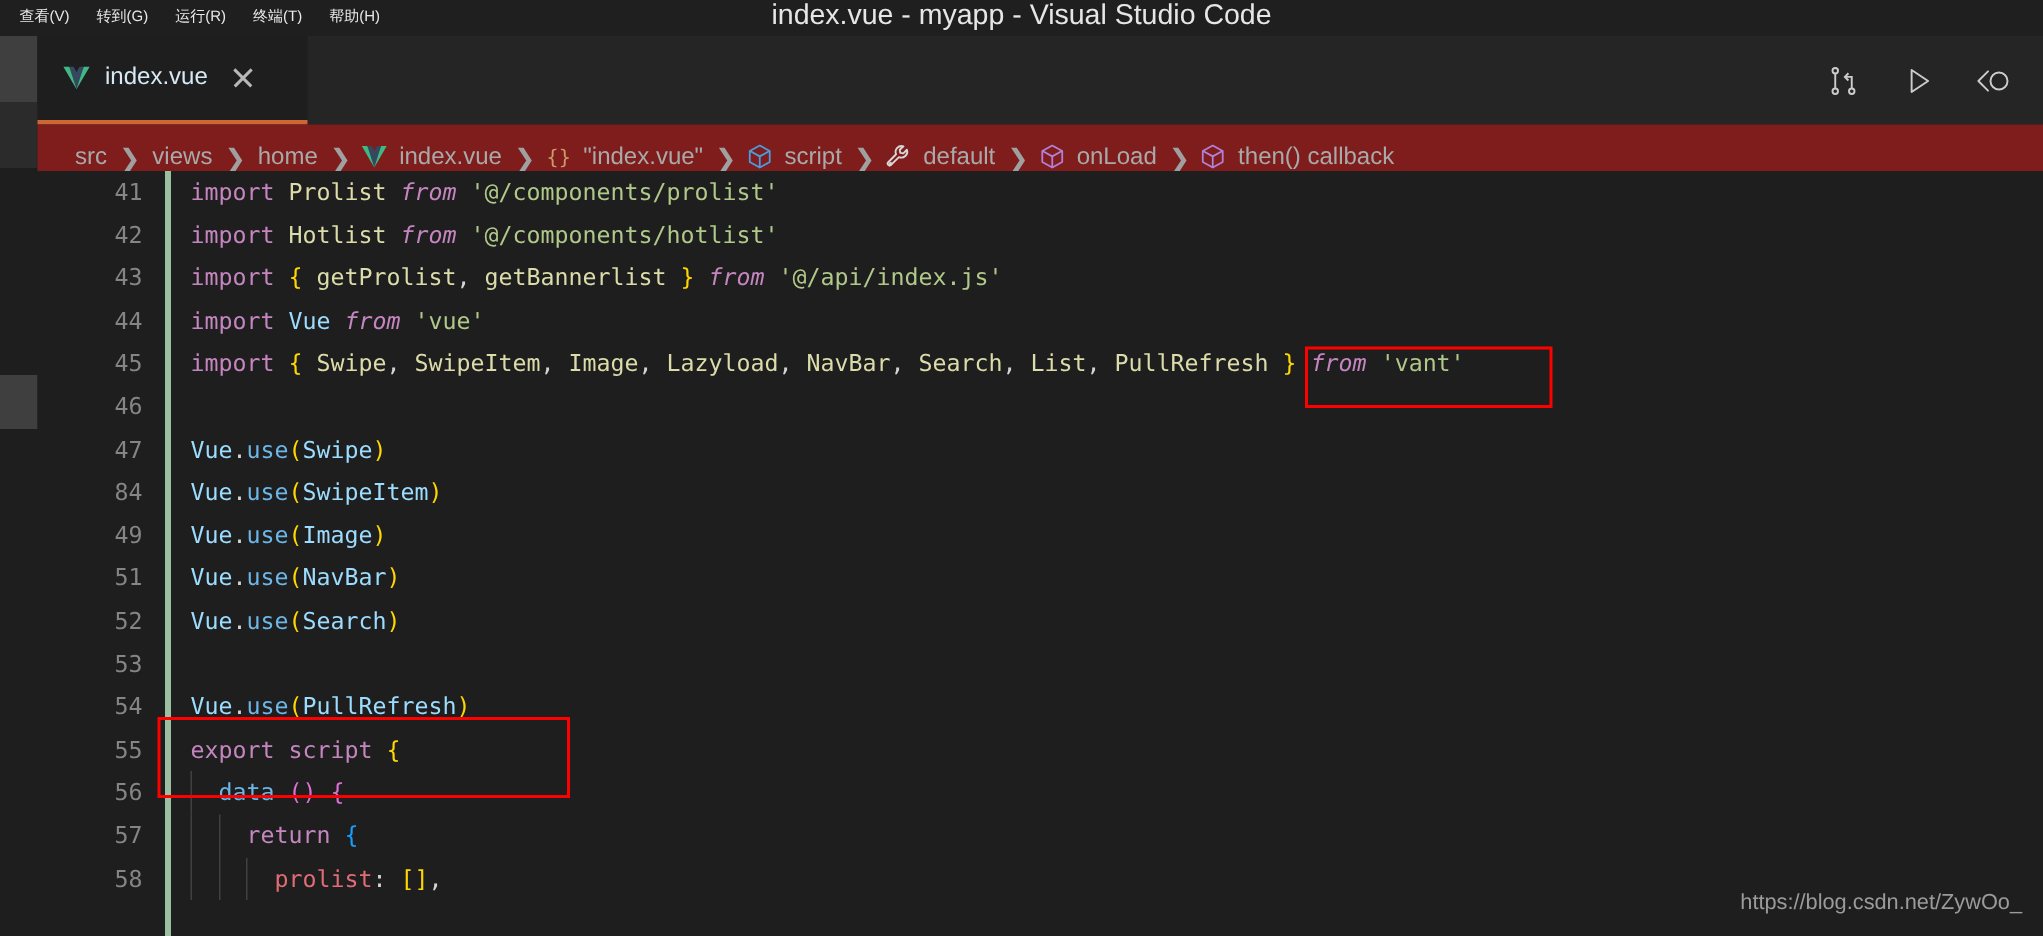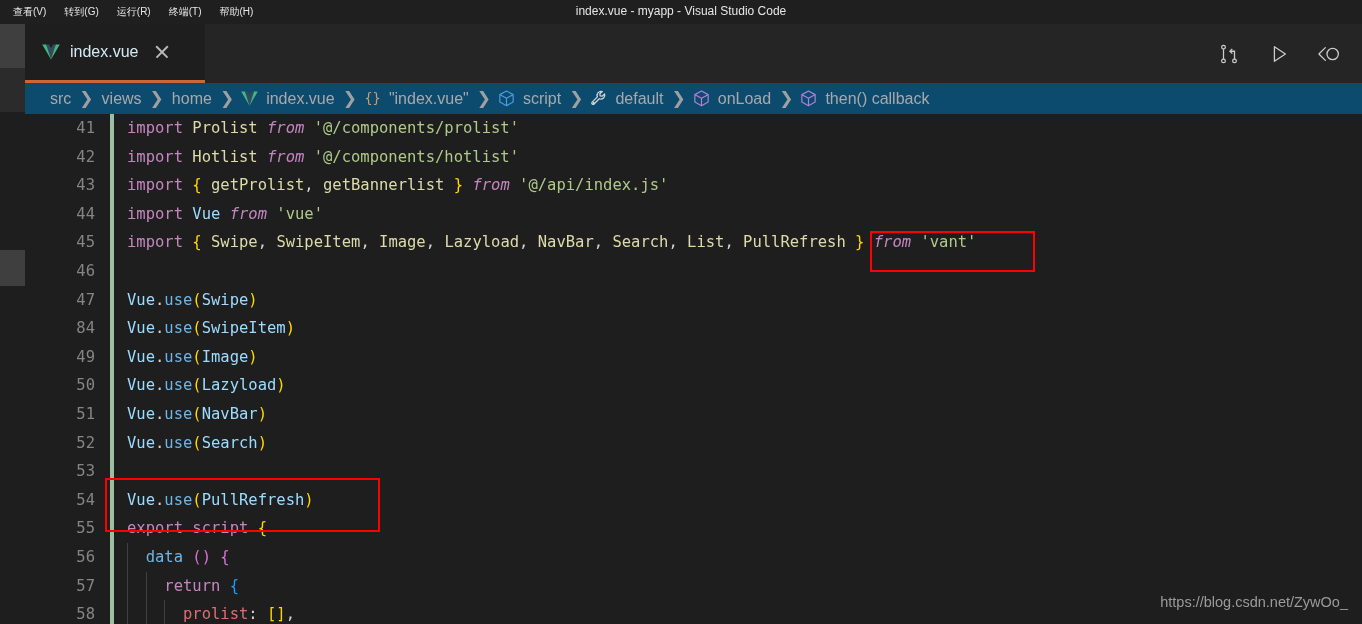--- a/index.html
+++ b/index.html
@@ -14,21 +14,21 @@
     position:absolute;left:0;top:0;width:1362px;height:24px;
     background:#1f1f1f;display:flex;align-items:center;
   }
   #menubar{display:flex;align-items:center;height:24px;padding-left:4px;}
   .menu-item{
     font-size:10px;color:#e8e8e8;padding:1px 9px;line-height:22px;
     white-space:nowrap;cursor:default;
   }
   #window-title{
     position:absolute;left:0;top:0;width:1362px;height:24px;line-height:22px;
-    text-align:center;font-size:12px;color:#e6e6e6;pointer-events:none;
+    text-align:center;font-size:19px;color:#e6e6e6;pointer-events:none;
     white-space:nowrap;
   }
   
   #leftstrip{
     position:absolute;left:0;top:24px;width:25px;height:600px;
     background:#1e1e1e;
   }
   .strip-block{position:absolute;left:0;width:25px;background:#3f3f3f;}
   .strip-block.dim{background:#2b2b2b;}
   
@@ -54,21 +54,21 @@
   .tab-close:before{transform:rotate(45deg);}
   .tab-close:after{transform:rotate(-45deg);}
   #tab-actions{
     position:absolute;right:6px;top:0;height:59px;display:flex;align-items:center;
     gap:24px;padding-right:14px;
   }
   .tab-action{width:26px;height:26px;display:flex;align-items:center;justify-content:center;}
   
   #breadcrumbs{
     position:absolute;left:25px;top:83px;width:1337px;height:31px;
-    background:#0c4a6e;display:flex;align-items:center;
+    background:#7f1d1d;display:flex;align-items:flex-end;
     padding-left:23px;box-sizing:border-box;font-size:16px;
   }
   .crumb{color:#a9a9a9;white-space:nowrap;display:flex;align-items:center;}
   .crumb-text{margin:0 2px;}
   .sep{color:#a0a0a0;margin:0 6px;font-size:17px;line-height:1;}
   .crumb-icon{width:19px;height:19px;margin-right:5px;flex:0 0 auto;display:inline-block;}
   
   #editor{
     position:absolute;left:25px;top:114px;width:1337px;height:510px;
     background:#1e1e1e;overflow:hidden;
@@ -248,21 +248,20 @@
   <div id="codearea">
       <div class="code-row"><span class="lnum">41</span><span class="ltext"><span class="t-kw">import</span><span class="t-punct"> </span><span class="t-fn">Prolist</span><span class="t-punct"> </span><span class="t-kw-it">from</span><span class="t-punct"> </span><span class="t-str">'@/components/prolist'</span></span></div>
       <div class="code-row"><span class="lnum">42</span><span class="ltext"><span class="t-kw">import</span><span class="t-punct"> </span><span class="t-fn">Hotlist</span><span class="t-punct"> </span><span class="t-kw-it">from</span><span class="t-punct"> </span><span class="t-str">'@/components/hotlist'</span></span></div>
       <div class="code-row"><span class="lnum">43</span><span class="ltext"><span class="t-kw">import</span><span class="t-punct"> </span><span class="t-gold">{</span><span class="t-punct"> </span><span class="t-fn">getProlist</span><span class="t-punct">, </span><span class="t-fn">getBannerlist</span><span class="t-punct"> </span><span class="t-gold">}</span><span class="t-punct"> </span><span class="t-kw-it">from</span><span class="t-punct"> </span><span class="t-str">'@/api/index.js'</span></span></div>
       <div class="code-row"><span class="lnum">44</span><span class="ltext"><span class="t-kw">import</span><span class="t-punct"> </span><span class="t-var">Vue</span><span class="t-punct"> </span><span class="t-kw-it">from</span><span class="t-punct"> </span><span class="t-str">'vue'</span></span></div>
       <div class="code-row"><span class="lnum">45</span><span class="ltext"><span class="t-kw">import</span><span class="t-punct"> </span><span class="t-gold">{</span><span class="t-punct"> </span><span class="t-fn">Swipe</span><span class="t-punct">, </span><span class="t-fn">SwipeItem</span><span class="t-punct">, </span><span class="t-fn">Image</span><span class="t-punct">, </span><span class="t-fn">Lazyload</span><span class="t-punct">, </span><span class="t-fn">NavBar</span><span class="t-punct">, </span><span class="t-fn">Search</span><span class="t-punct">, </span><span class="t-fn">List</span><span class="t-punct">, </span><span class="t-fn">PullRefresh</span><span class="t-punct"> </span><span class="t-gold">}</span><span class="t-punct"> </span><span class="t-kw-it">from</span><span class="t-punct"> </span><span class="t-str">'vant'</span></span></div>
       <div class="code-row"><span class="lnum">46</span><span class="ltext"></span></div>
       <div class="code-row"><span class="lnum">47</span><span class="ltext"><span class="t-var">Vue</span><span class="t-punct">.</span><span class="t-var2">use</span><span class="t-gold">(</span><span class="t-var">Swipe</span><span class="t-gold">)</span></span></div>
       <div class="code-row"><span class="lnum">84</span><span class="ltext"><span class="t-var">Vue</span><span class="t-punct">.</span><span class="t-var2">use</span><span class="t-gold">(</span><span class="t-var">SwipeItem</span><span class="t-gold">)</span></span></div>
       <div class="code-row"><span class="lnum">49</span><span class="ltext"><span class="t-var">Vue</span><span class="t-punct">.</span><span class="t-var2">use</span><span class="t-gold">(</span><span class="t-var">Image</span><span class="t-gold">)</span></span></div>
-      <div class="code-row"><span class="lnum">50</span><span class="ltext"><span class="t-var">Vue</span><span class="t-punct">.</span><span class="t-var2">use</span><span class="t-gold">(</span><span class="t-var">Lazyload</span><span class="t-gold">)</span></span></div>
       <div class="code-row"><span class="lnum">51</span><span class="ltext"><span class="t-var">Vue</span><span class="t-punct">.</span><span class="t-var2">use</span><span class="t-gold">(</span><span class="t-var">NavBar</span><span class="t-gold">)</span></span></div>
       <div class="code-row"><span class="lnum">52</span><span class="ltext"><span class="t-var">Vue</span><span class="t-punct">.</span><span class="t-var2">use</span><span class="t-gold">(</span><span class="t-var">Search</span><span class="t-gold">)</span></span></div>
       <div class="code-row"><span class="lnum">53</span></div>
       <div class="code-row"><span class="lnum">54</span><span class="ltext"><span class="t-var">Vue</span><span class="t-punct">.</span><span class="t-var2">use</span><span class="t-gold">(</span><span class="t-var">PullRefresh</span><span class="t-gold">)</span></span></div>
       <div class="code-row"><span class="lnum">55</span><span class="ltext"><span class="t-kw">export</span><span class="t-punct"> </span><span class="t-kw">script</span><span class="t-punct"> </span><span class="t-gold">{</span></span></div>
       <div class="code-row"><span class="lnum">56</span><span class="ltext"><span class="t-punct">  </span><span class="t-var2">data</span><span class="t-punct"> </span><span class="t-pink">()</span><span class="t-punct"> </span><span class="t-pink">{</span></span><span class="indent-guide" style="left: 102px; top: 0px; height: 28.6px;"></span></div>
       <div class="code-row"><span class="lnum">57</span><span class="ltext"><span class="t-punct">    </span><span class="t-kw">return</span><span class="t-punct"> </span><span class="t-blue">{</span></span><span class="indent-guide" style="left: 102px; top: 0px; height: 28.6px;"></span><span class="indent-guide" style="left: 120.66px; top: 0px; height: 28.6px;"></span></div>
       <div class="code-row"><span class="lnum">58</span><span class="ltext"><span class="t-punct">      </span><span class="t-prop">prolist</span><span class="t-punct">: </span><span class="t-gold">[]</span><span class="t-punct">,</span></span><span class="indent-guide" style="left: 102px; top: 0px; height: 28.6px;"></span><span class="indent-guide" style="left: 120.66px; top: 0px; height: 28.6px;"></span><span class="indent-guide" style="left: 139.32px; top: 0px; height: 28.6px;"></span></div>
     </div>
 

